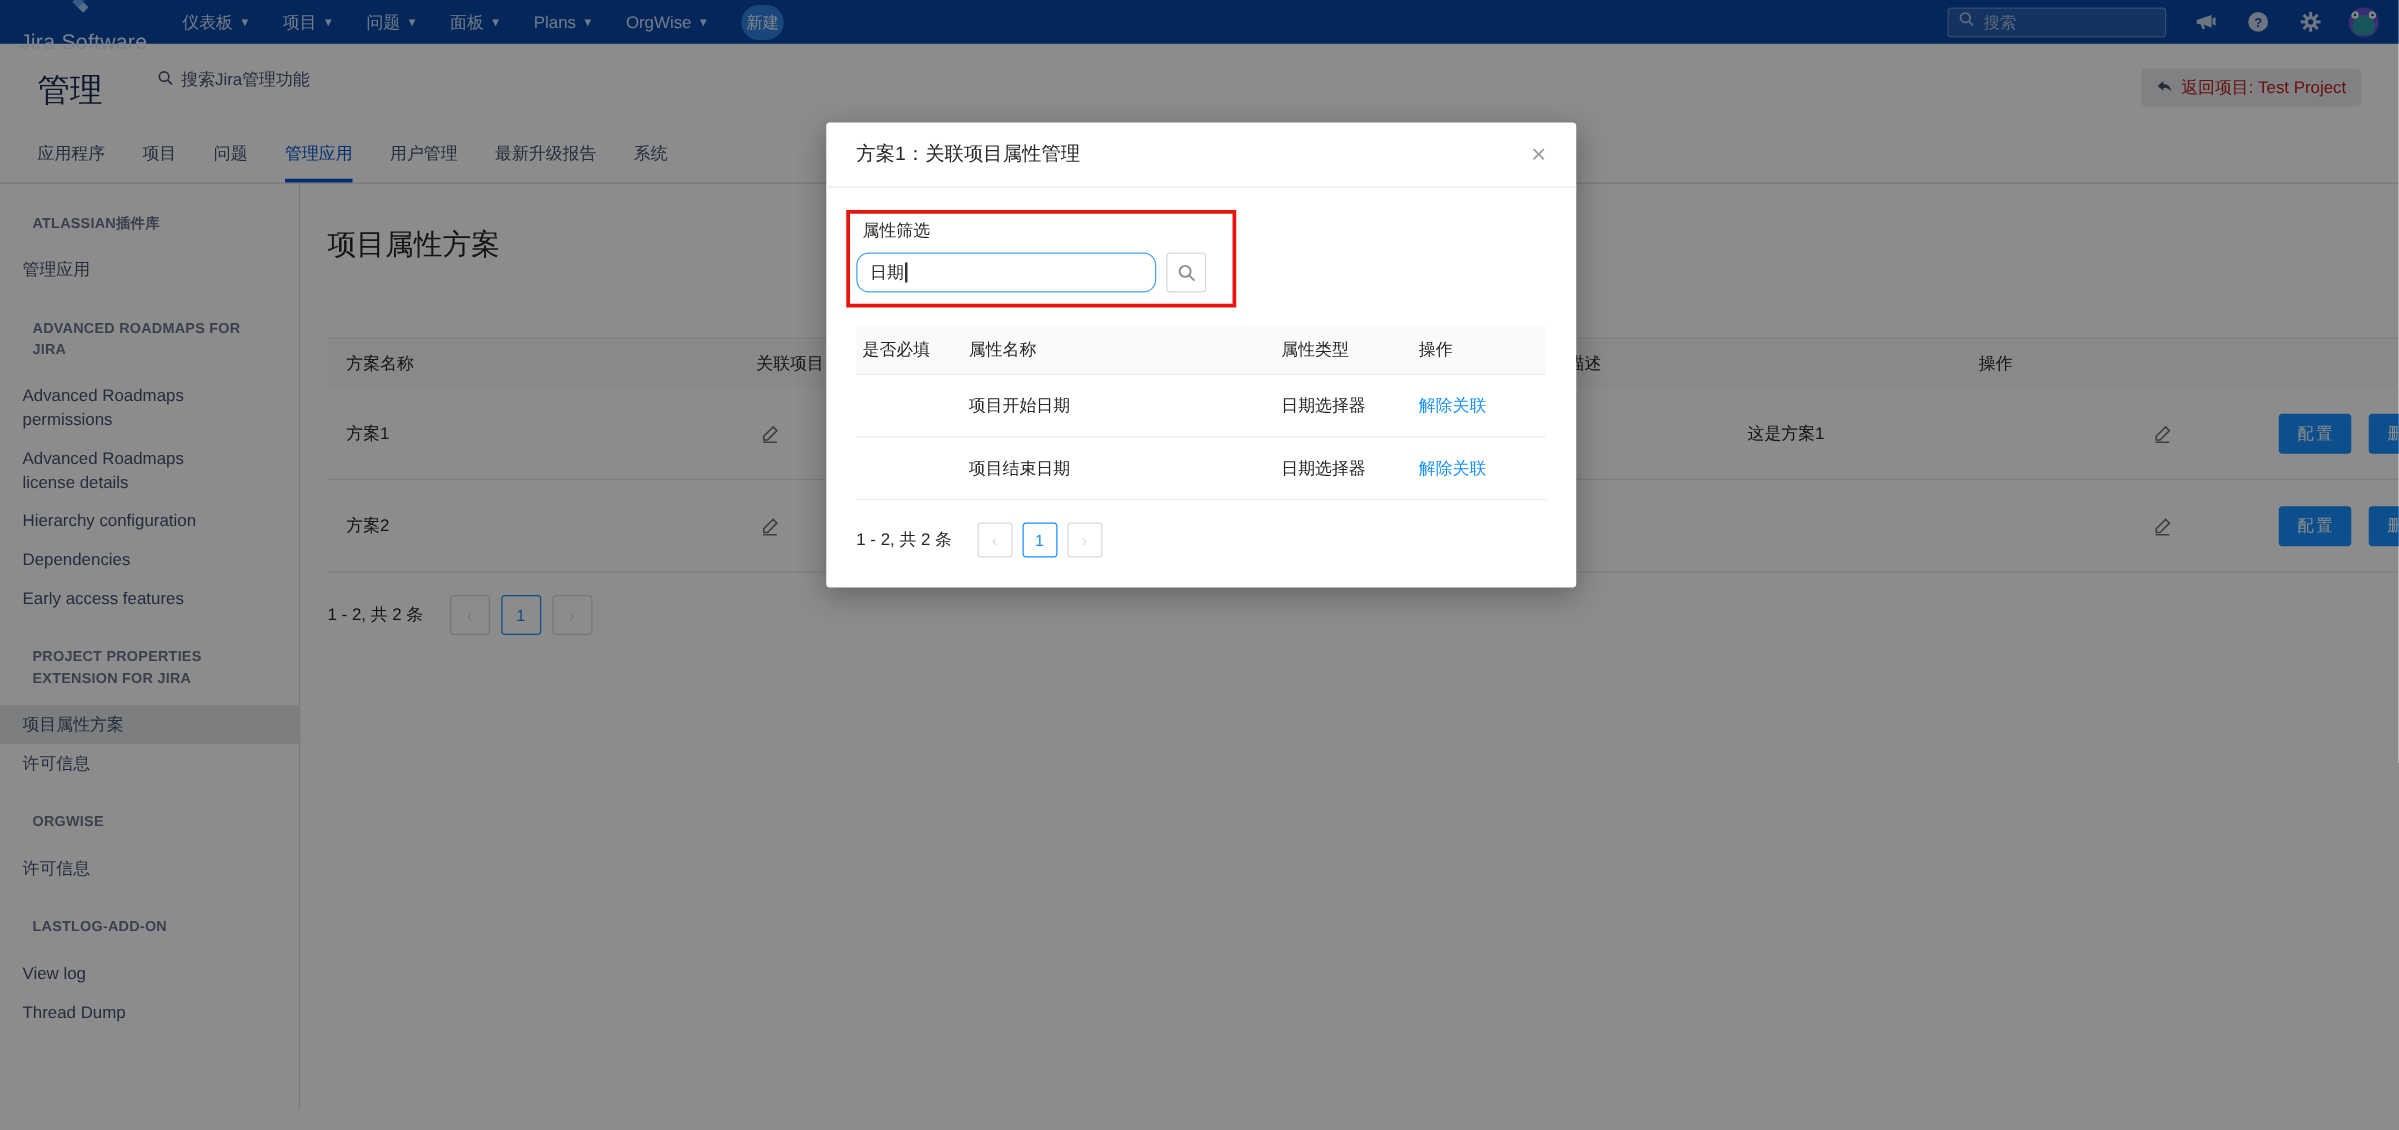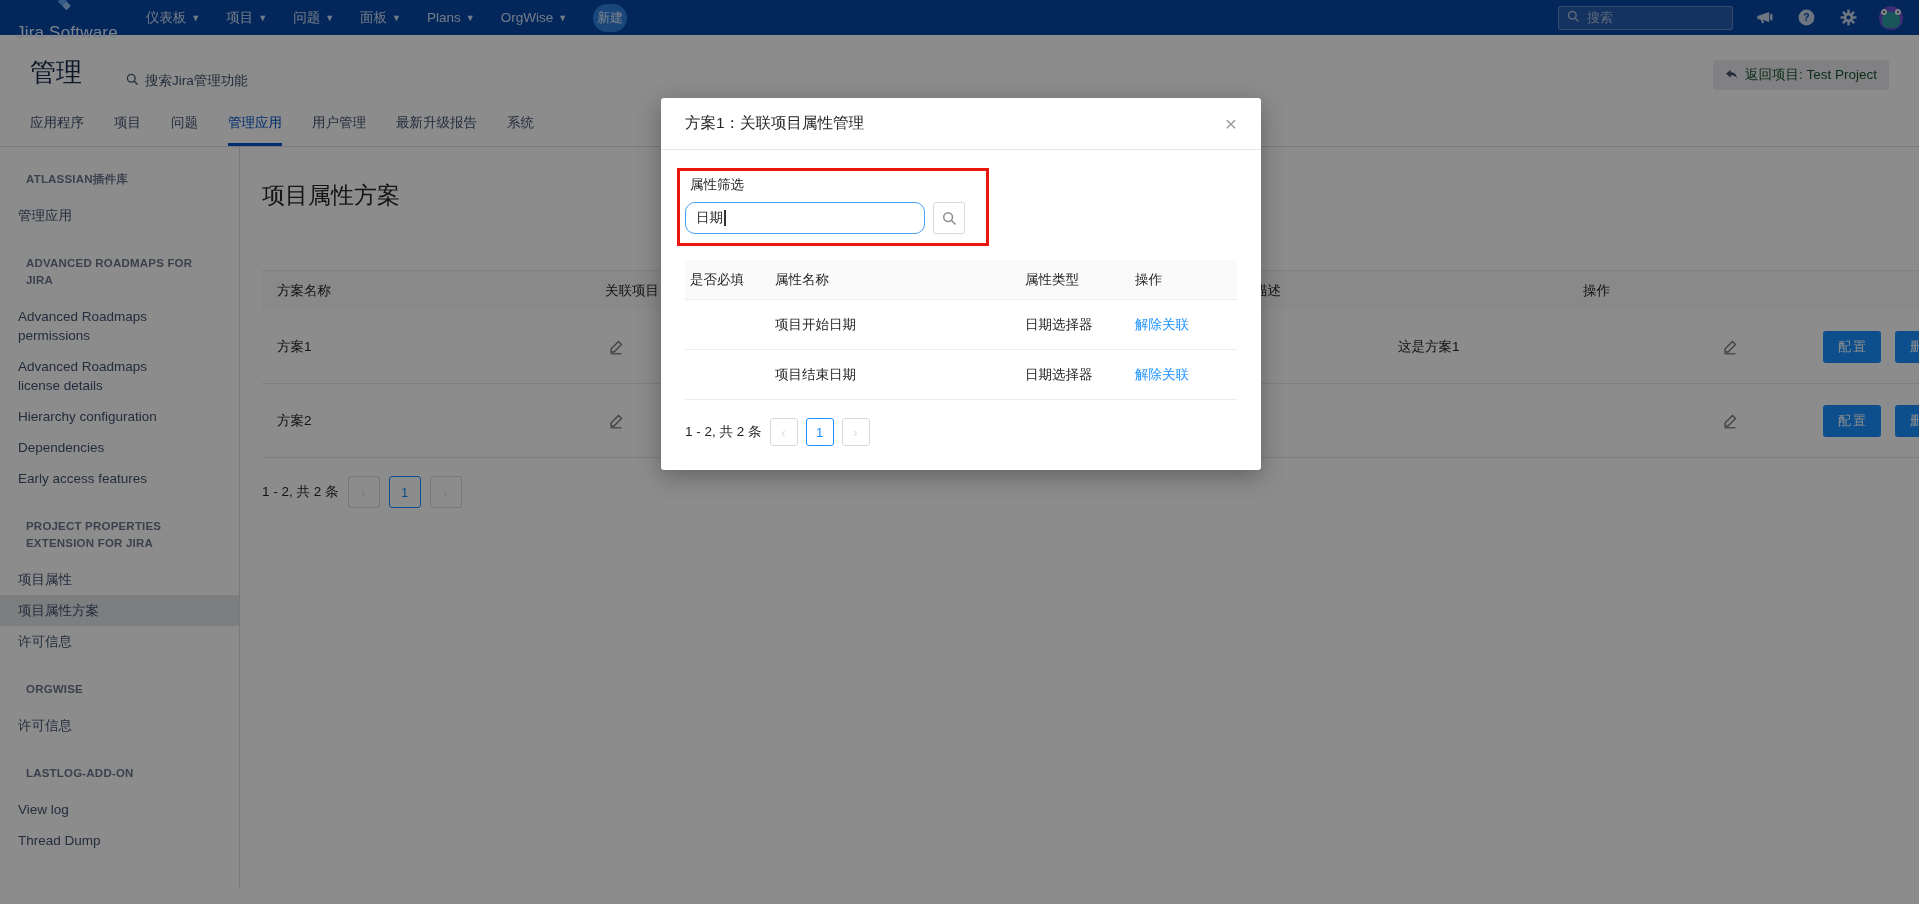--- a/index.html
+++ b/index.html
@@ -21,24 +21,24 @@
   .nav-search input::placeholder { color:#a9bedf; }
   .nav-ico { width:22px; height:22px; display:flex; align-items:center; justify-content:center; cursor:pointer; }
   .avatar { width:24px; height:24px; border-radius:50%; background:#6b4fcf; position:relative; overflow:hidden; cursor:pointer; }
   .avatar .owl { position:absolute; left:3px; top:6px; width:18px; height:16px; background:#2d9da6; border-radius:8px 8px 6px 6px; }
   .avatar .eye { position:absolute; top:3px; width:6px; height:6px; background:#e8f6f6; border-radius:50%; }
   .avatar .eye.l { left:2px; } .avatar .eye.r { right:2px; }
   .avatar .eye::after { content:""; position:absolute; left:2px; top:2px; width:2px; height:2px; background:#1d3a56; border-radius:50%; }
 
   
   .admin-header { padding:20px 30px 0 30px; border-bottom:1px solid #d8dce3; }
-  .admin-title-row { display:flex; align-items:flex-end; }
+  .admin-title-row { display:flex; align-items:flex-start; }
   .admin-title { font-size:26px; color:#172b4d; font-weight:400; }
   .admin-search { display:flex; align-items:center; gap:6px; margin-left:44px; color:#42526e; font-size:13.5px; cursor:pointer; }
-  .back-btn { margin-left:auto; display:flex; align-items:center; gap:7px; background:#ebecf0; color:#14532d; font-size:13.5px; padding:6px 12px; border:none; border-radius:3px; cursor:pointer; }
+  .back-btn { margin-left:auto; display:flex; align-items:center; gap:7px; background:#ebecf0; color:#b91c1c; font-size:13.5px; padding:6px 12px; border:none; border-radius:3px; cursor:pointer; }
   .admin-tabs { display:flex; gap:30px; margin-top:24px; font-size:13.5px; }
   .tab { color:#42526e; padding-bottom:11px; cursor:pointer; border-bottom:3px solid transparent; }
   .tab.active { color:#0052cc; border-bottom-color:#0052cc; }
 
   
   .content { display:flex; height:741px; }
   .sidebar { width:240px; border-right:1px solid #d9dce1; padding-top:24px; flex-shrink:0; }
   .sb-section { margin-bottom:24px; }
   .sb-header { font-size:11.5px; font-weight:700; color:#6b778c; padding:0 26px; margin-bottom:12px; line-height:17px; letter-spacing:.2px; }
   .sb-item { font-size:13.5px; color:#42526e; padding:6px 18px; line-height:19px; cursor:pointer; }
@@ -55,21 +55,21 @@
   .cell-name { padding-left:15px; }
   .cell-link { padding-left:10px; color:#1890ff; cursor:pointer; }
   .cell-desc { padding-left:14px; }
   .cell-ops  { padding-left:13px; display:flex; gap:14px; }
   .cell-edit { display:flex; justify-content:center; }
   .op-btn { width:58px; height:32px; background:#1890ff; color:#fff; border:none; border-radius:3px; font-size:13px; cursor:pointer; letter-spacing:2px; padding-left:2px; }
 
   .pagination { display:flex; align-items:center; gap:9px; margin-top:18px; font-size:13.5px; color:#262626; }
   .pg-btn { width:32px; height:32px; border:1px solid #d9d9d9; border-radius:3px; background:#fff; display:flex; align-items:center; justify-content:center; color:#d9d9d9; font-size:13px; cursor:pointer; }
   .pg-btn.page-active { border-color:#1890ff; color:#1890ff; }
-  .pg-summary { margin-right:0; }
+  .pg-summary { margin-right:12px; }
 
   
   .overlay { position:absolute; inset:0; background:rgba(0,0,0,.45); z-index:50; }
   .modal { position:absolute; left:661px; top:98px; width:600px; background:#fff; border-radius:3px; box-shadow:0 6px 24px rgba(0,0,0,.3); z-index:60; }
   .modal-header { height:52px; display:flex; align-items:center; justify-content:space-between; padding:0 24px; border-bottom:1px solid #e8e8e8; }
   .modal-title { font-size:15.5px; color:#262626; font-weight:500; }
   .modal-close { font-size:21px; color:#9e9e9e; cursor:pointer; line-height:1; }
   .modal-body { padding:16px 24px 24px; position:relative; }
   .red-box { position:absolute; left:16px; top:70px; width:312px; height:78px; border:3px solid #e8160c; z-index:5; pointer-events:none; }
   .filter-label { font-size:13.5px; color:#262626; margin:10px 0 8px 5px; }
@@ -219,21 +219,20 @@
       <div class="sb-section">
         <div class="sb-header">ADVANCED ROADMAPS FOR JIRA</div>
         <div class="sb-item" style="max-width:210px;">Advanced Roadmaps permissions</div>
         <div class="sb-item" style="max-width:210px;">Advanced Roadmaps license details</div>
         <div class="sb-item">Hierarchy configuration</div>
         <div class="sb-item">Dependencies</div>
         <div class="sb-item">Early access features</div>
       </div>
       <div class="sb-section">
         <div class="sb-header" style="max-width:220px;">PROJECT PROPERTIES EXTENSION FOR JIRA</div>
-        <div class="sb-item">项目属性</div>
         <div class="sb-item selected">项目属性方案</div>
         <div class="sb-item">许可信息</div>
       </div>
       <div class="sb-section">
         <div class="sb-header">ORGWISE</div>
         <div class="sb-item">许可信息</div>
       </div>
       <div class="sb-section">
         <div class="sb-header">LASTLOG-ADD-ON</div>
         <div class="sb-item">View log</div>

